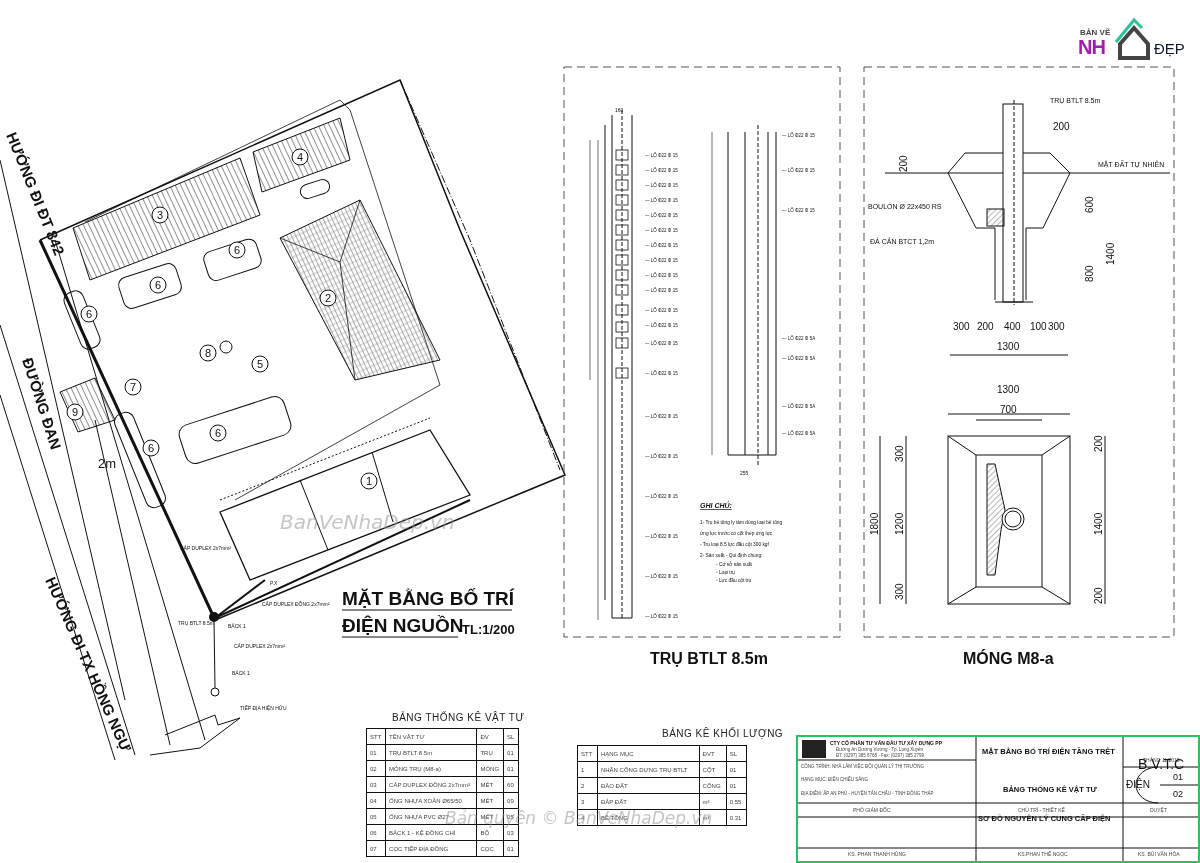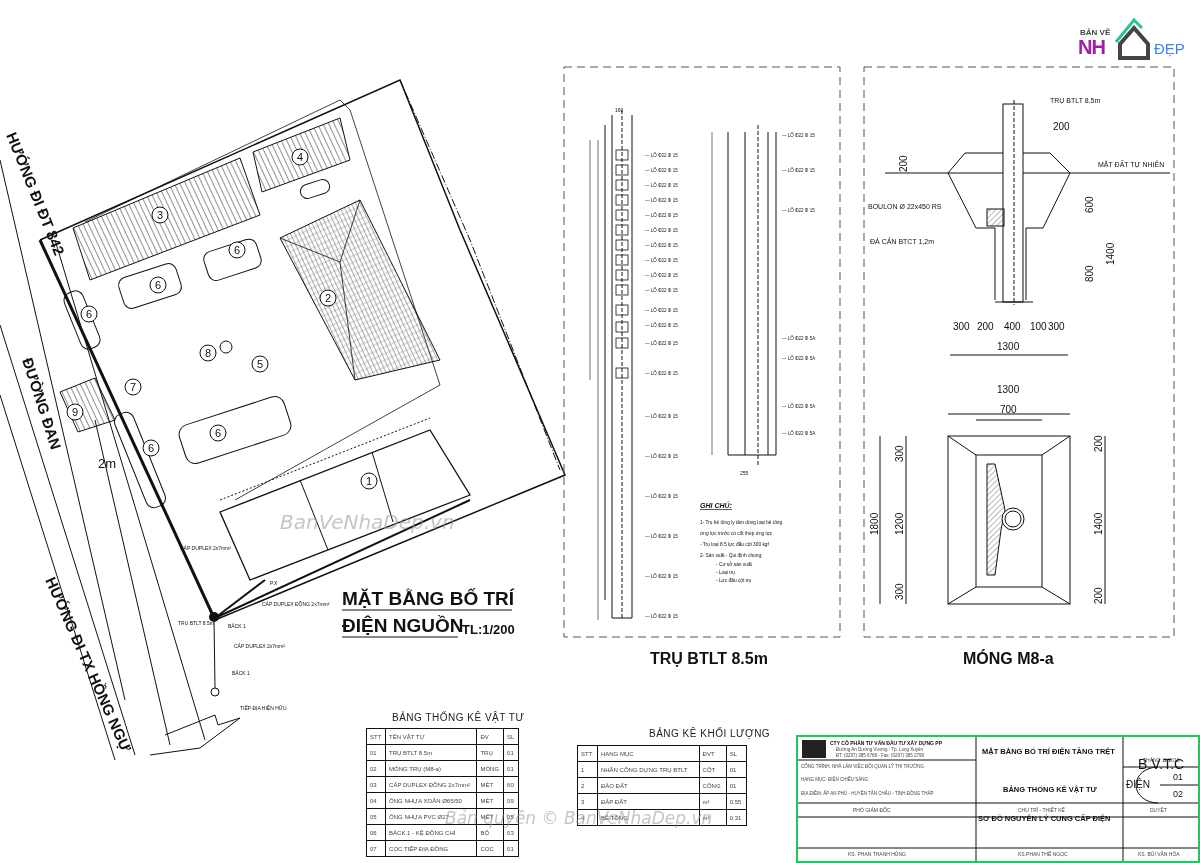--- a/index.html
+++ b/index.html
@@ -4,21 +4,21 @@
 <style>
   html,body{margin:0;padding:0;background:#fff;}
   body{width:1200px;height:863px;position:relative;overflow:hidden;font-family:"Liberation Sans",sans-serif;color:#111;}
   svg{position:absolute;left:0;top:0;}
   .t{font-family:"Liberation Sans",sans-serif;fill:#111;}
   .thin{font-family:"Liberation Sans Narrow","Liberation Sans",sans-serif;}
   .wm{position:absolute;font-family:"DejaVu Sans",sans-serif;color:rgba(150,150,150,0.55);font-size:20px;font-style:italic;}
   .logo{position:absolute;left:1072px;top:14px;width:120px;height:48px;}
   .logo .small{position:absolute;left:8px;top:14px;font-size:8px;font-weight:bold;color:#444;}
   .logo .nh{position:absolute;left:6px;top:22px;font-size:20px;font-weight:bold;color:#a21caf;letter-spacing:-1px;}
-  .logo .dep{position:absolute;left:82px;top:26px;font-size:15px;color:#3b82f6;}
+  .logo .dep{position:absolute;left:82px;top:26px;font-size:15px;color:#0f172a;}
   table.bt{position:absolute;border-collapse:collapse;font-size:6px;}
   table.bt td{border:1px solid #111;padding:0 3px;height:15px;color:#444;white-space:nowrap;}
   .ttl{position:absolute;font-size:10px;color:#222;letter-spacing:0.5px;}
   .tb{position:absolute;left:796px;top:735px;width:400px;height:124px;border:2px solid #22c55e;}
   .tb div{position:absolute;}
 </style>
 </head>
 <body>
 
 <div class="logo">
@@ -358,21 +358,21 @@
       </tr>
   <tr>
         <td>07</td>
         <td>CỌC TIẾP ĐỊA ĐỒNG</td>
         <td>CỌC</td>
         <td>01</td>
       </tr>
 </tbody>
   </table>
 
-<div class="ttl" style="left:621px;top:728px;padding-left:28px;">BẢNG KÊ KHỐI LƯỢNG</div>
+<div class="ttl" style="left:634px;top:728px;padding-left:28px;">BẢNG KÊ KHỐI LƯỢNG</div>
 <table class="bt" style="left:577px;top:745px;width:170px;">
   <tbody>
       <tr>
         <td>STT</td>
         <td>HẠNG MỤC</td>
         <td>ĐVT</td>
         <td>SL</td>
       </tr>
   <tr>
         <td>1</td>

